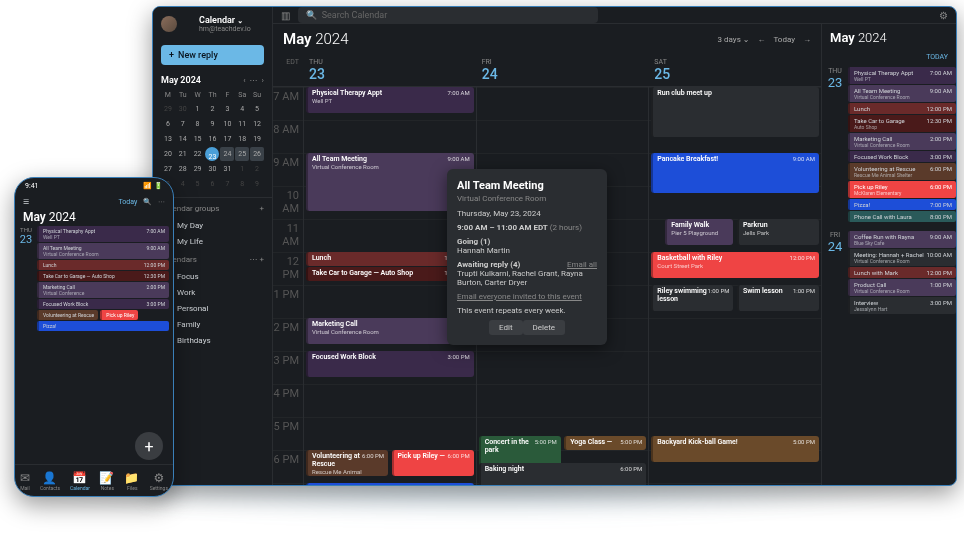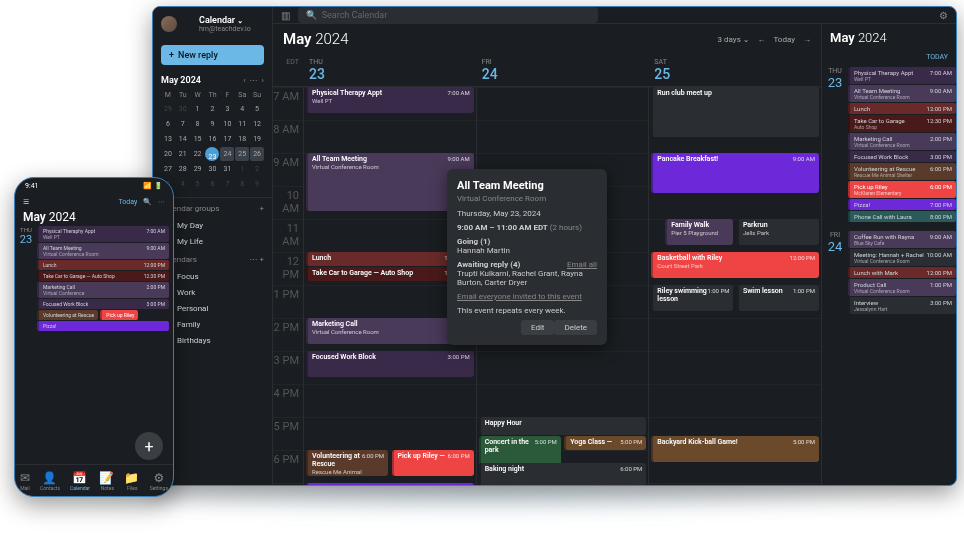--- a/index.html
+++ b/index.html
@@ -49,21 +49,21 @@
 .dcol .trow{border-top:1px solid #222528}
 .ev{position:absolute;left:2px;right:2px;border-radius:3px;padding:2px 4px;font-size:7px;color:#fff;overflow:hidden;border-left:2px solid rgba(0,0,0,.3)}
 .ev .t{font-weight:600}
 .ev .s{opacity:.7;font-size:6px}
 .ev .tm{float:right;font-size:6px;opacity:.8}
 .popup{position:absolute;left:174px;top:82px;width:160px;background:#2a2d31;border-radius:6px;padding:10px;box-shadow:0 4px 16px rgba(0,0,0,.5);z-index:10;font-size:8px;color:#ccc}
 .popup h3{font-size:11px;color:#fff;margin-bottom:2px}
 .popup .loc{color:#888;margin-bottom:6px}
 .popup .row{margin-bottom:5px}
 .popup .lnk{color:#888;text-decoration:underline}
-.popup-btns{display:flex;justify-content:flex-end;}
+.popup-btns{display:flex;justify-content:center;}
 .popup-btn{background:#3a3d41;border:none;color:#ccc;padding:3px 10px;border-radius:3px;font-size:8px;cursor:pointer}
 .agenda{width:135px;border-left:1px solid #2a2d31;display:flex;flex-direction:column}
 .ag-hdr{padding:6px 8px}
 .ag-today{text-align:right;font-size:7px;color:#6bb8e6;padding:2px 8px}
 .ag-day{display:flex;padding:4px 0}
 .ag-daylbl{width:26px;text-align:center;font-size:7px;color:#888}
 .ag-daylbl .n{font-size:13px;color:#6bb8e6}
 .ag-events{flex:1}
 .ag-ev{padding:2px 4px;border-radius:2px;margin-bottom:1px;font-size:6px;display:flex;justify-content:space-between;border-left:2px solid rgba(0,0,0,.3)}
 .ag-ev .s{opacity:.7;font-size:5px}
@@ -83,21 +83,21 @@
 .fab{position:absolute;right:10px;bottom:36px;width:28px;height:28px;border-radius:50%;background:#3a3d41;color:#fff;font-size:16px;display:flex;align-items:center;justify-content:center;cursor:pointer}
 .m-tabs{height:32px;border-top:1px solid #2a2d31;display:flex;justify-content:space-around;align-items:center;font-size:5px;color:#888}
 .m-tab{text-align:center;cursor:pointer}
 .m-tab.active{color:#6bb8e6}
 .m-tab .ico{font-size:12px}
 
 .c-purple{background:#4a3a5a}
 .c-dpurple{background:#3a2a4a}
 .c-red{background:#6a2a2a}
 .c-darkred{background:#4a1a1a}
-.c-blue{background:#6d28d9}
+.c-blue{background:#1d4ed8}
 .c-yellow{background:#ef4444;color:#fff}
 .c-teal{background:#2a5a5a}
 .c-green{background:#2a5a3a}
 .c-orange{background:#6a4a2a}
 .c-brown{background:#5a3a2a}
 .c-dark{background:#2a2d31}
 .shadow{position:absolute;left:12px;top:480px;width:940px;height:40px;background:radial-gradient(ellipse at center top,rgba(60,120,160,.25),transparent 70%);filter:blur(8px)}
 </style>
 </head>
 <body>
@@ -338,23 +338,20 @@
                 <div class="trow"></div>
                 <div class="trow"></div>
                 <div class="trow"></div>
                 <div class="trow"></div>
                 <div class="trow"></div>
                 <div class="trow"></div>
                 <div class="trow"></div>
                 <div class="trow"></div>
                 <div class="trow"></div>
                 <div class="trow"></div>
-                <div class="ev c-dark" style="top: 330px; height: 18px;">
-                  <div class="t">Happy Hour</div>
-                </div>
                 <div class="ev c-green" style="top: 349px; height: 36px; right: 51%;">
                   <span class="tm">5:00 PM</span>
                   <div class="t">Concert in the park</div>
                 </div>
                 <div class="ev c-orange" style="top: 349px; height: 14px; left: 51%;">
                   <span class="tm">5:00 PM</span>
                   <div class="t">Yoga Class —</div>
                 </div>
                 <div class="ev c-dark" style="top: 376px; height: 26px;">
                   <span class="tm">6:00 PM</span>

